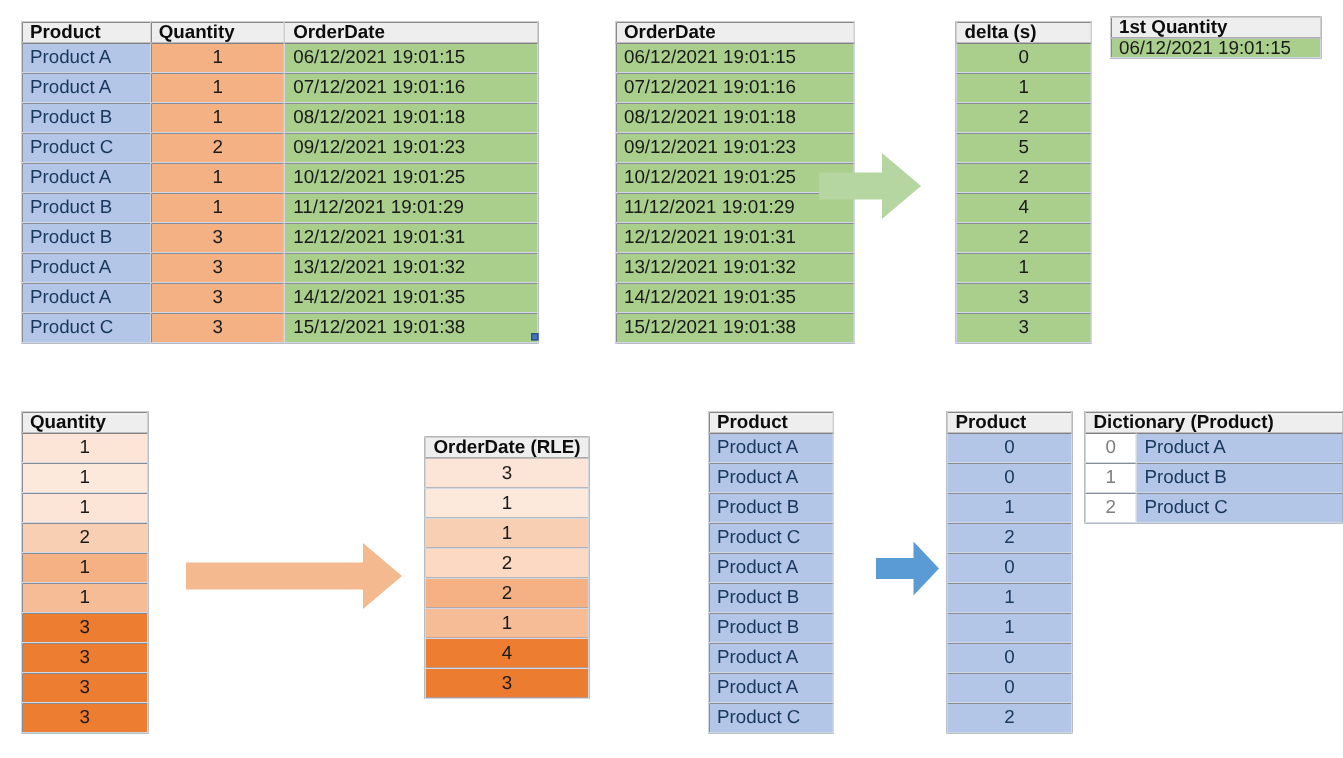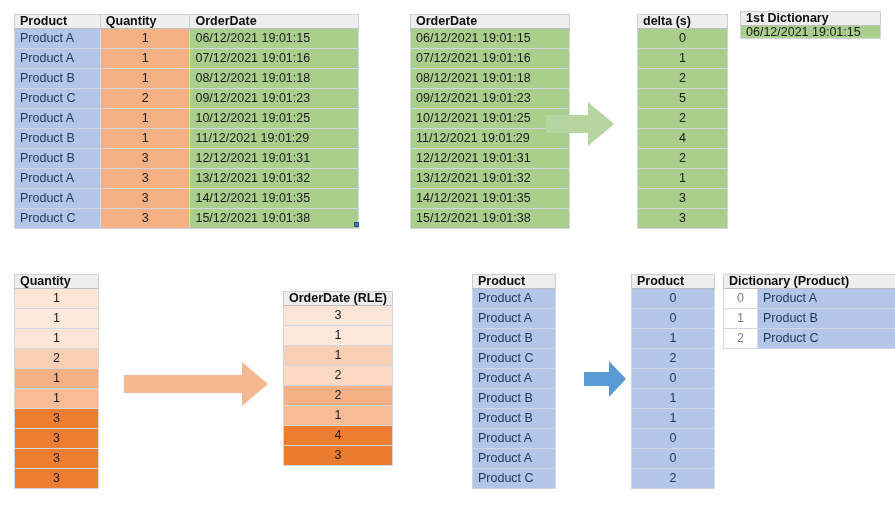--- a/index.html
+++ b/index.html
@@ -221,21 +221,21 @@
       </tr>
       <tr>
         <td class="c-green num" style="height: 20px;">3</td>
       </tr>
     </tbody>
 </table>
 
 <table class="tbl" id="first-orderdate-table" style="left:740px; top:11px; width:141px;">
   <thead>
     <tr>
-      <th>1st Dictionary</th>
+      <th>1st Quantity</th>
     </tr>
   </thead>
   <tbody>
     <tr>
       <td class="c-green left">06/12/2021 19:01:15</td>
     </tr>
   </tbody>
 </table>
 
 <table class="tbl" id="quantity-table" style="left:14px; top:274px; width:85px;">

